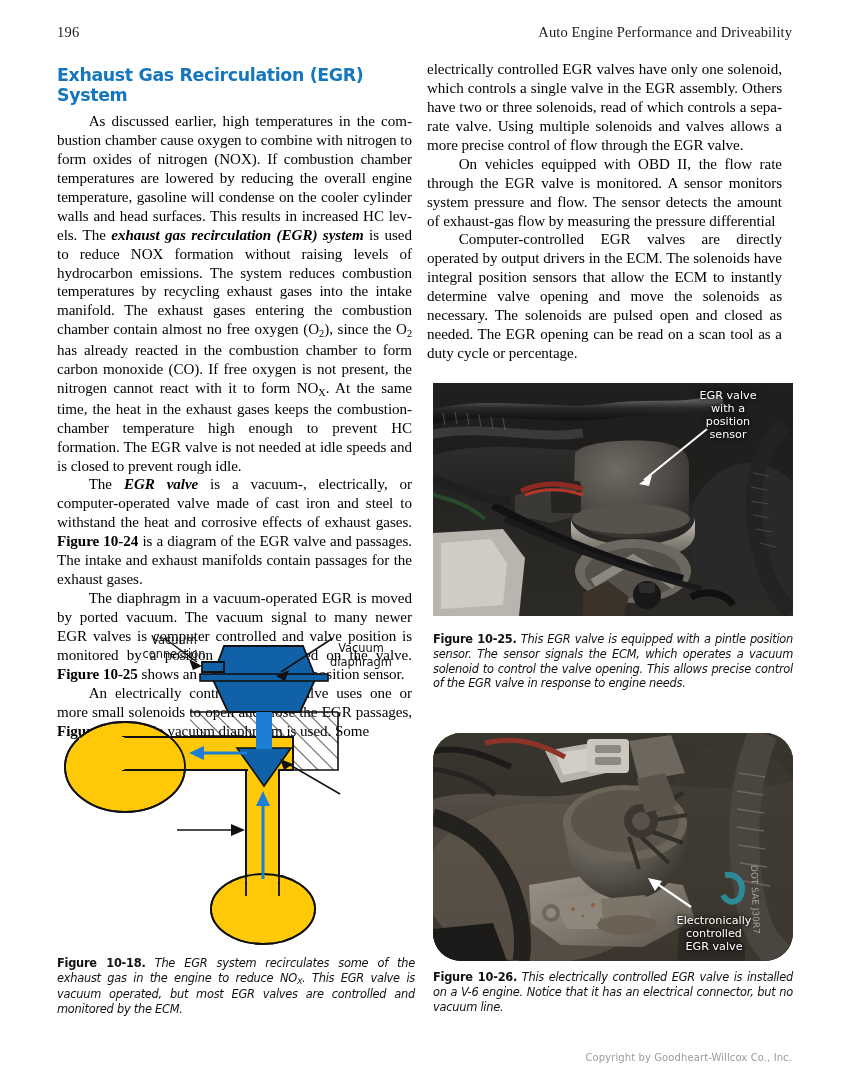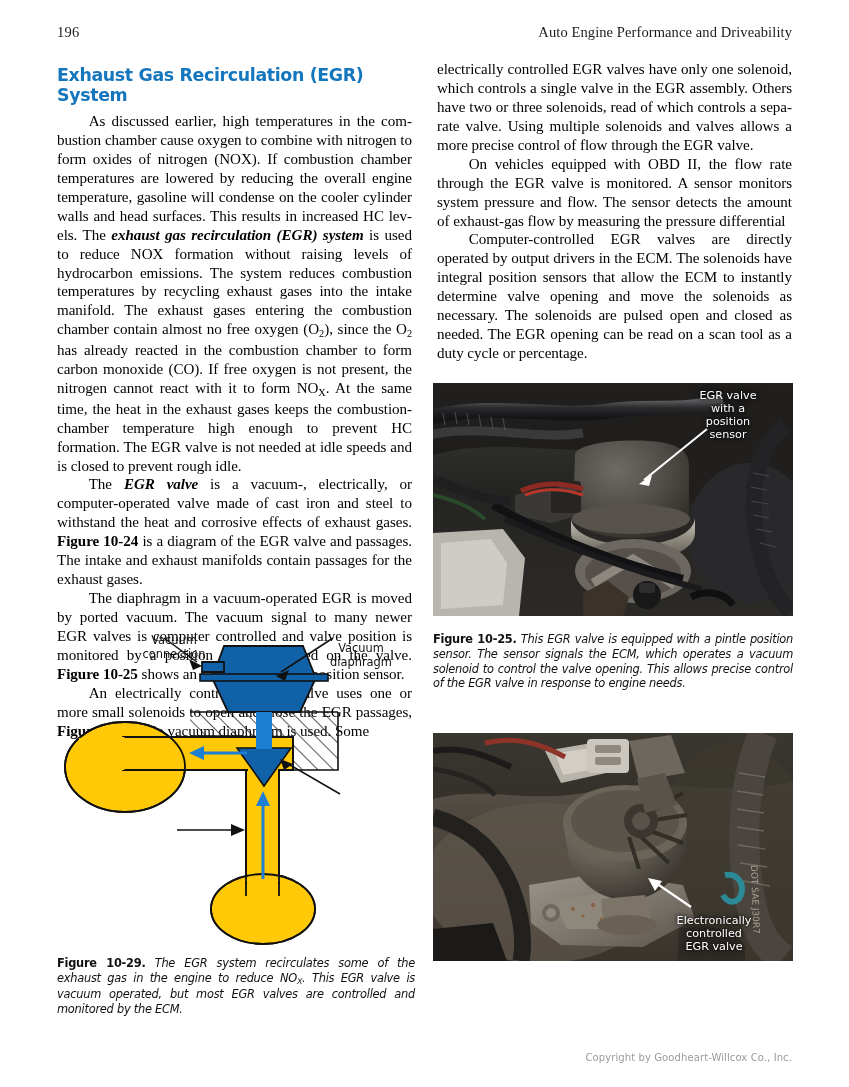--- a/index.html
+++ b/index.html
@@ -33,21 +33,21 @@
   .folio { letter-spacing: .2px; }
   .book-title { letter-spacing: .1px; }
 
   
   .columns {
     position: absolute;
     top: 60px;
     left: 57px;
     width: 735px;
     display: flex;
-    gap: 25px;
+    gap: 15px;
   }
   .col { width: 355px; }
 
   h1.section-title {
     font-family: "DejaVu Sans", sans-serif;
     font-weight: bold;
     font-size: 17.4px;
     color: #1476bd;
     margin: 5px 0 7px 0;
     letter-spacing: -0.35px;
@@ -271,21 +271,21 @@
 sensor</div>
   </div>
 
   <div class="caption" style="margin-top:16px; width:360px;">
     <span class="cap-num">Figure 10-25.</span>
     <span>This EGR valve is equipped with a pintle position sensor. The sensor signals the ECM, which operates a vacuum solenoid to control the valve opening. This allows precise control of the EGR valve in response to engine needs.</span>
   </div>
 </div>
 
 <div class="figure" style="left:433px; top:733px; width:360px;">
-  <div class="photo" style="width:360px;height:228px;">
+  <div class="photo" style="width:360px;height:228px;border-radius:28px;">
     <svg width="360" height="228" viewBox="0 0 360 228" style="position:absolute;inset:0;">
       <defs>
         <linearGradient id="p26bg" x1="0" y1="0" x2="0" y2="1">
           <stop offset="0%" stop-color="#6a6258"></stop>
           <stop offset="35%" stop-color="#4e4840"></stop>
           <stop offset="100%" stop-color="#3a342c"></stop>
         </linearGradient>
         <radialGradient id="valve26" cx="34%" cy="28%" r="80%">
           <stop offset="0%" stop-color="#8d887d"></stop>
           <stop offset="55%" stop-color="#5f5a51"></stop>
@@ -358,20 +358,24 @@
       <g>
         <line x1="258" y1="174" x2="220" y2="148" stroke="#ffffff" stroke-width="2.2"></line>
         <path d="M215,145 L229,148 L222,158 Z" fill="#ffffff"></path>
       </g>
     </svg>
     <div class="photo-label" style="right:14px; bottom:8px; width:130px;">Electronically
 controlled
 EGR valve</div>
   </div>
 
+  <div class="caption" style="margin-top:9px; width:360px;">
+    <span class="cap-num">Figure 10-26.</span>
+    <span>This electrically controlled EGR valve is installed on a V-6 engine. Notice that it has an electrical connector, but no vacuum line.</span>
+  </div>
 </div>
 
 <div class="figure" style="left:57px; top:634px; width:360px;">
 
   <svg width="360" height="312" viewBox="0 0 360 312">
     <defs>
       <pattern id="hatch" width="11" height="11" patternTransform="rotate(-45)" patternUnits="userSpaceOnUse">
         <line x1="0" y1="0" x2="0" y2="11" stroke="#111" stroke-width="1.4"></line>
       </pattern>
     </defs>
@@ -455,18 +459,18 @@
   <div class="dlabel" style="left:72px; top:0px; text-align:center; width:90px;">Vacuum
 connection</div>
   <div class="dlabel" style="left:258px; top:8px; text-align:center; width:92px;">Vacuum
 diaphragm</div>
   
   
   
   
 
   <div class="caption" style="margin-top:6px; width:358px;">
-    <span class="cap-num">Figure 10-29.</span>
+    <span class="cap-num">Figure 10-18.</span>
     <span>The EGR system recirculates some of the exhaust gas in the engine to reduce NO<sub>X</sub>. This EGR valve is vacuum operated, but most EGR valves are controlled and monitored by the ECM.</span>
   </div>
 </div>
 
 <div class="footer">Copyright by Goodheart-Willcox Co., Inc.</div>
 
 </body></html>

